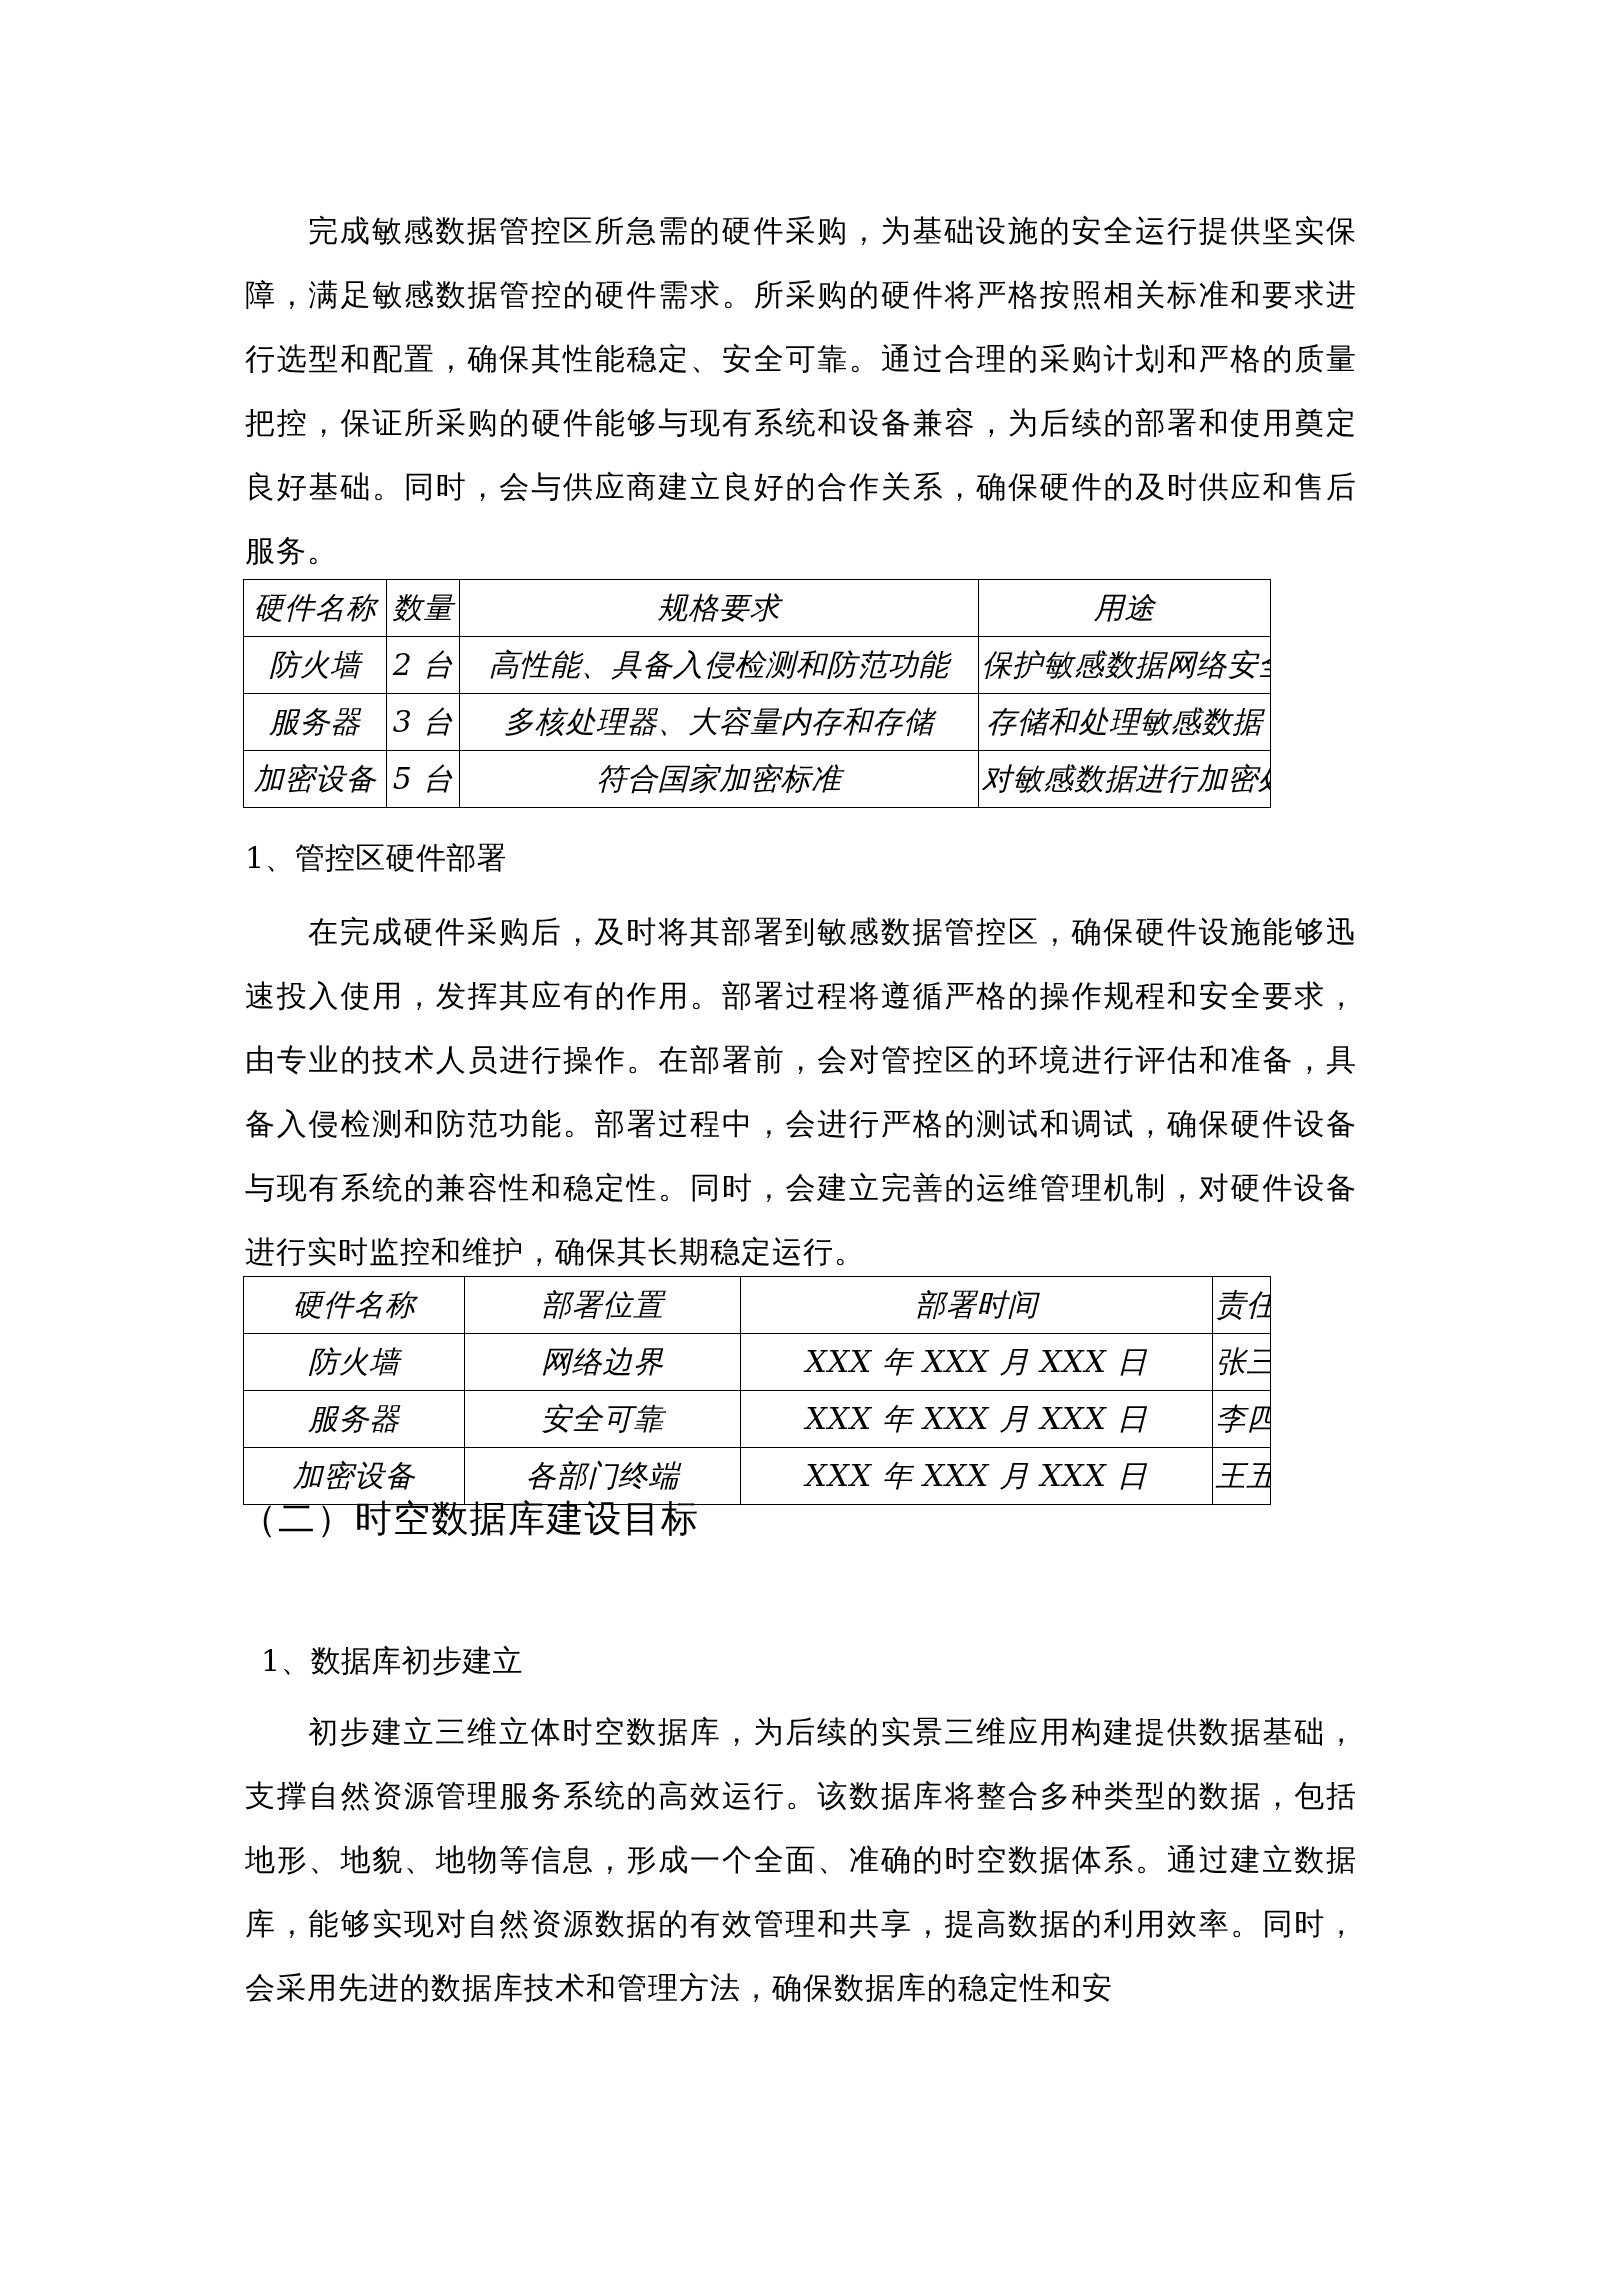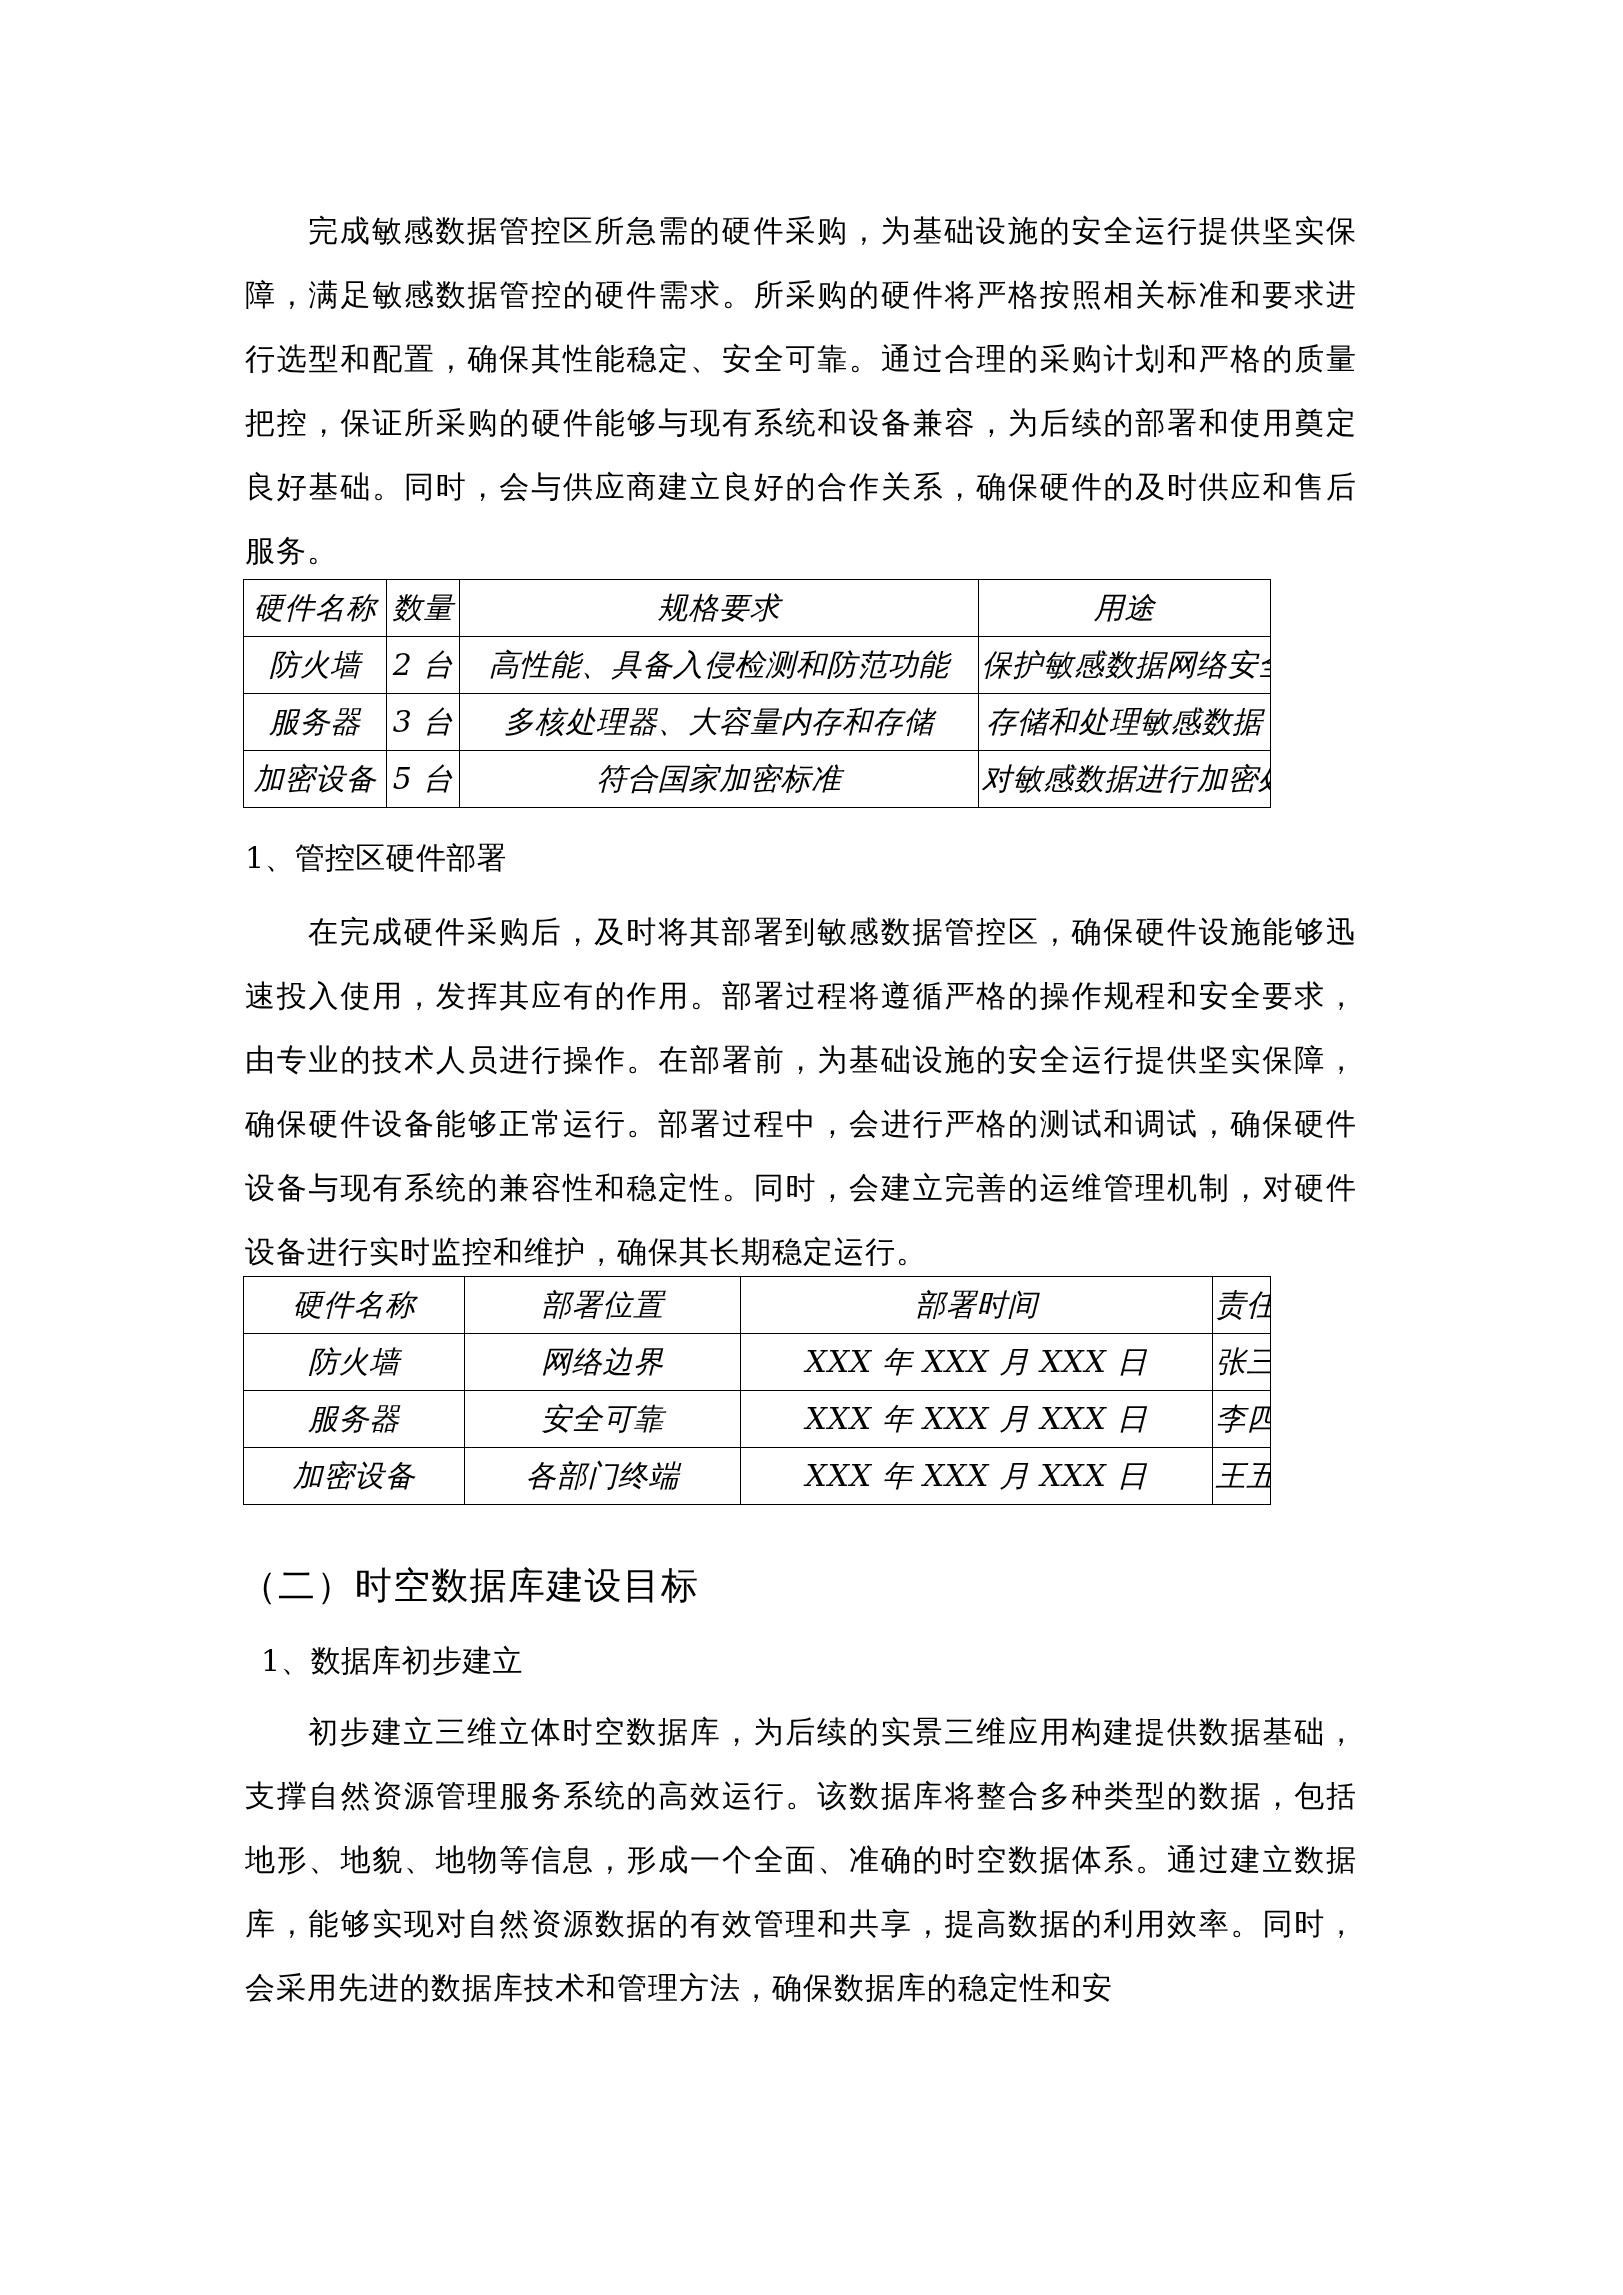--- a/index.html
+++ b/index.html
@@ -107,21 +107,21 @@
       <td>加密设备</td>
       <td>5 台</td>
       <td>符合国家加密标准</td>
       <td>对敏感数据进行加密处理</td>
     </tr>
   </tbody>
     </table>
 
   <p class="sub" style="top:838px;">1、管控区硬件部署</p>
 
-  <p class="para" style="top:900px;">在完成硬件采购后，及时将其部署到敏感数据管控区，确保硬件设施能够迅速投入使用，发挥其应有的作用。部署过程将遵循严格的操作规程和安全要求，由专业的技术人员进行操作。在部署前，为基础设施的安全运行提供坚实保障，确保硬件设备能够正常运行。部署过程中，会进行严格的测试和调试，确保硬件设备与现有系统的兼容性和稳定性。同时，会建立完善的运维管理机制，对硬件设备进行实时监控和维护，确保其长期稳定运行。</p>
+  <p class="para" style="top:900px;">在完成硬件采购后，及时将其部署到敏感数据管控区，确保硬件设施能够迅速投入使用，发挥其应有的作用。部署过程将遵循严格的操作规程和安全要求，由专业的技术人员进行操作。在部署前，会对管控区的环境进行评估和准备，具备入侵检测和防范功能。部署过程中，会进行严格的测试和调试，确保硬件设备与现有系统的兼容性和稳定性。同时，会建立完善的运维管理机制，对硬件设备进行实时监控和维护，确保其长期稳定运行。</p>
 
   <table class="grid" style="top:1276px; width:1027px;">
     <colgroup>
       <col style="width:221px">
       <col style="width:276px">
       <col style="width:472px">
       <col style="width:58px">
     </colgroup>
     <tbody>
         <tr>
@@ -144,20 +144,20 @@
     </tr>
     <tr>
       <td>加密设备</td>
       <td>各部门终端</td>
       <td>XXX 年 XXX 月 XXX 日</td>
       <td>王五</td>
     </tr>
   </tbody>
     </table>
 
-  <h2 class="heading" style="top:1563px; left:-5.2px;">（二）时空数据库建设目标</h2>
+  <h2 class="heading" style="top:1496px; left:-5.2px;">（二）时空数据库建设目标</h2>
 
   <p class="sub" style="top:1641px;margin-left:16px;">1、数据库初步建立</p>
 
   <p class="para" style="top:1700px;">初步建立三维立体时空数据库，为后续的实景三维应用构建提供数据基础，支撑自然资源管理服务系统的高效运行。该数据库将整合多种类型的数据，包括地形、地貌、地物等信息，形成一个全面、准确的时空数据体系。通过建立数据库，能够实现对自然资源数据的有效管理和共享，提高数据的利用效率。同时，会采用先进的数据库技术和管理方法，确保数据库的稳定性和安</p>
 
 </div>
 
 
 </body></html>

